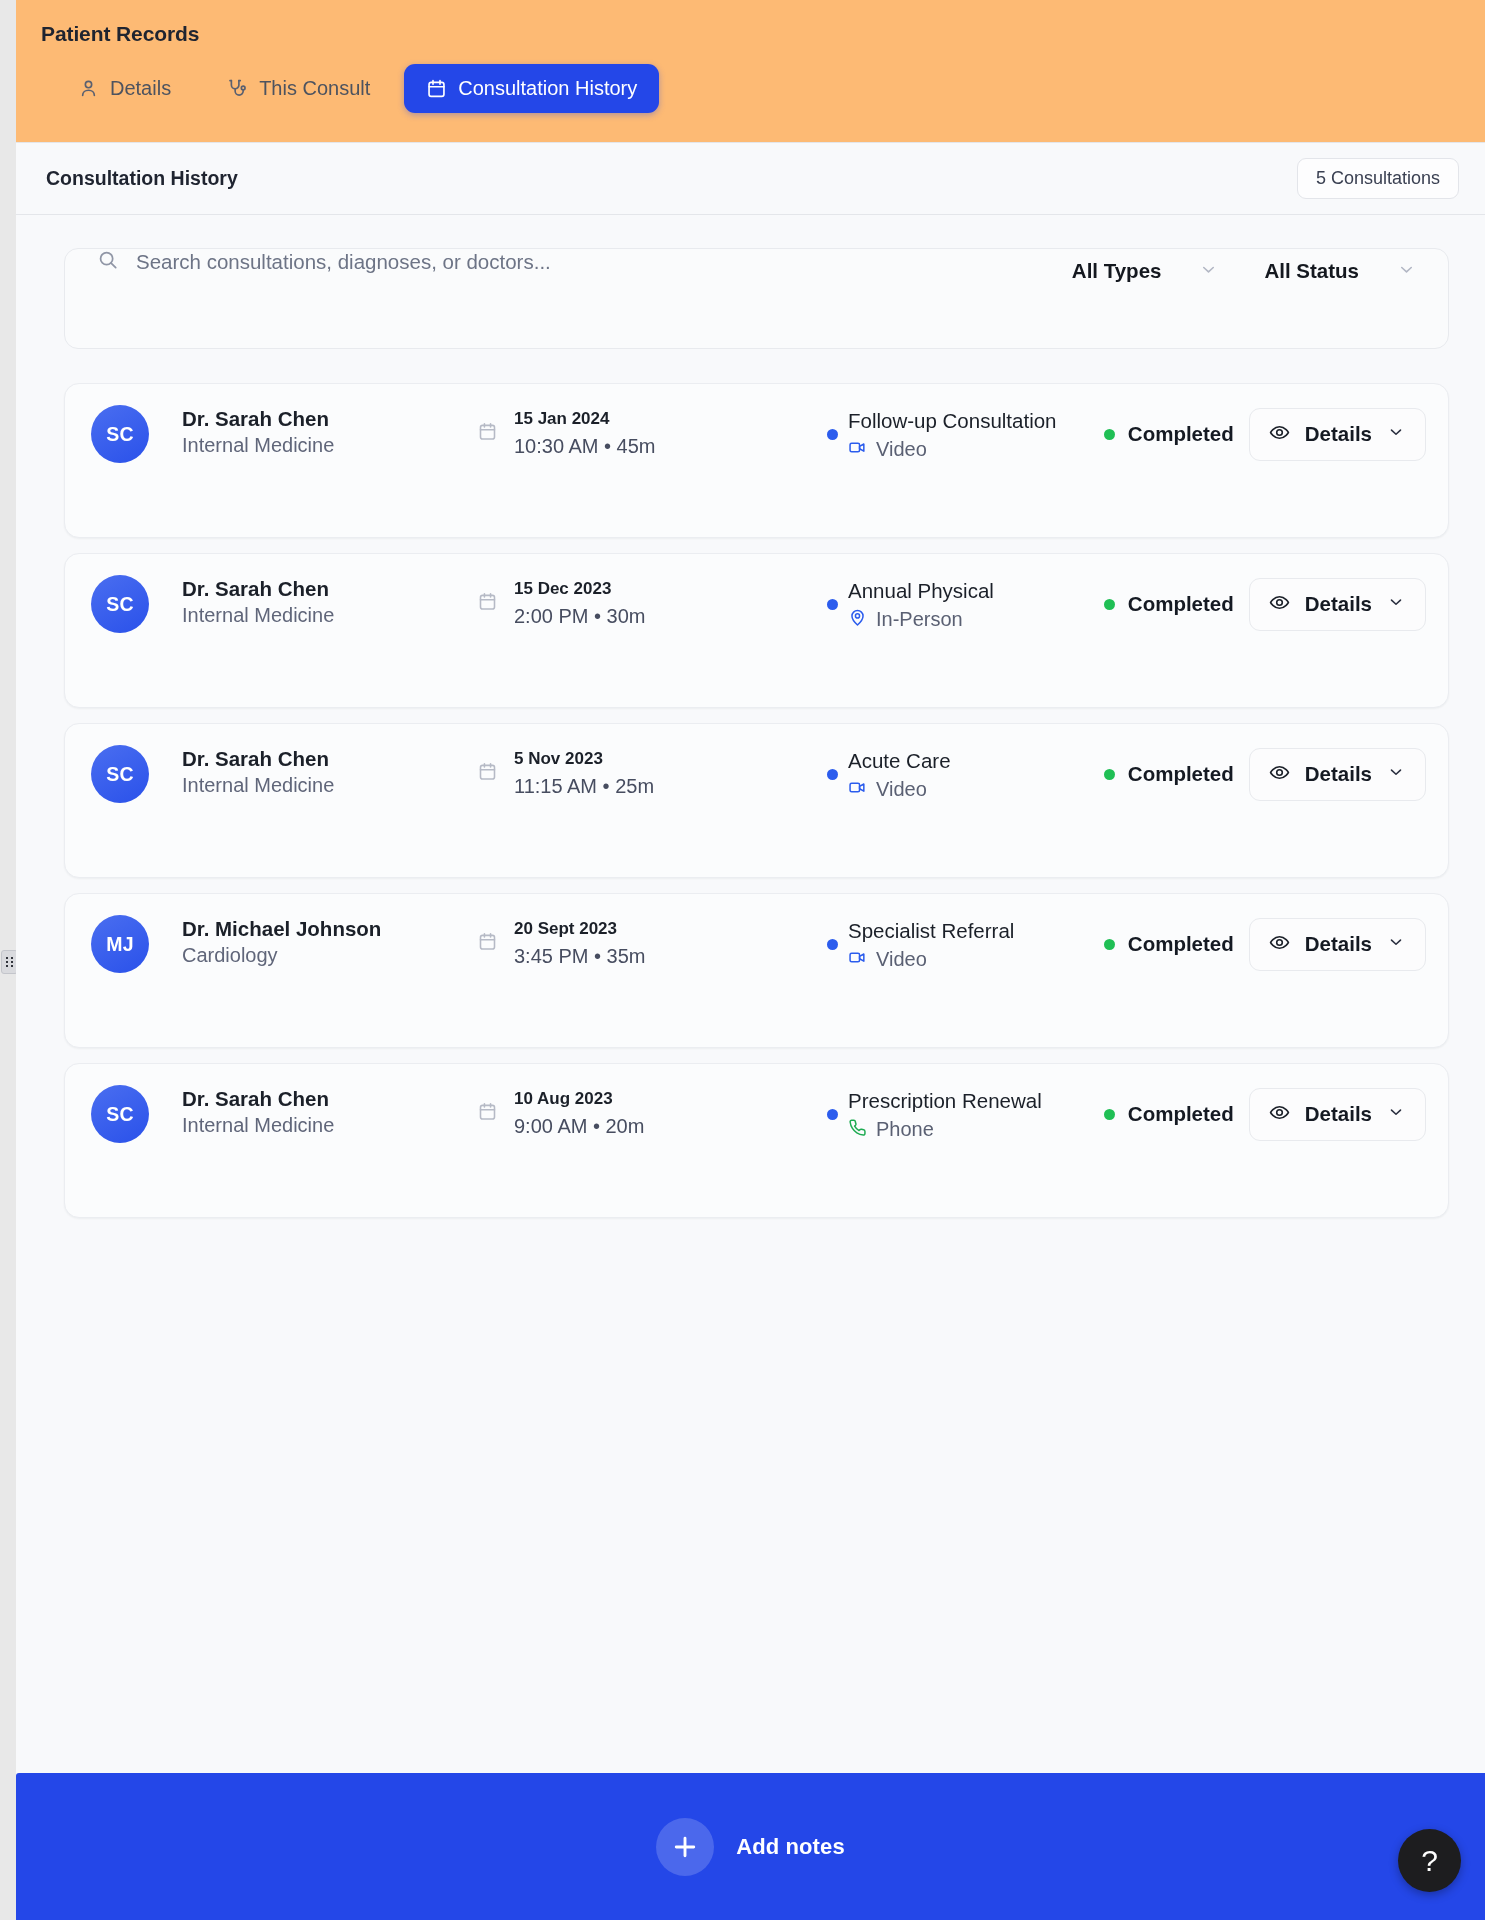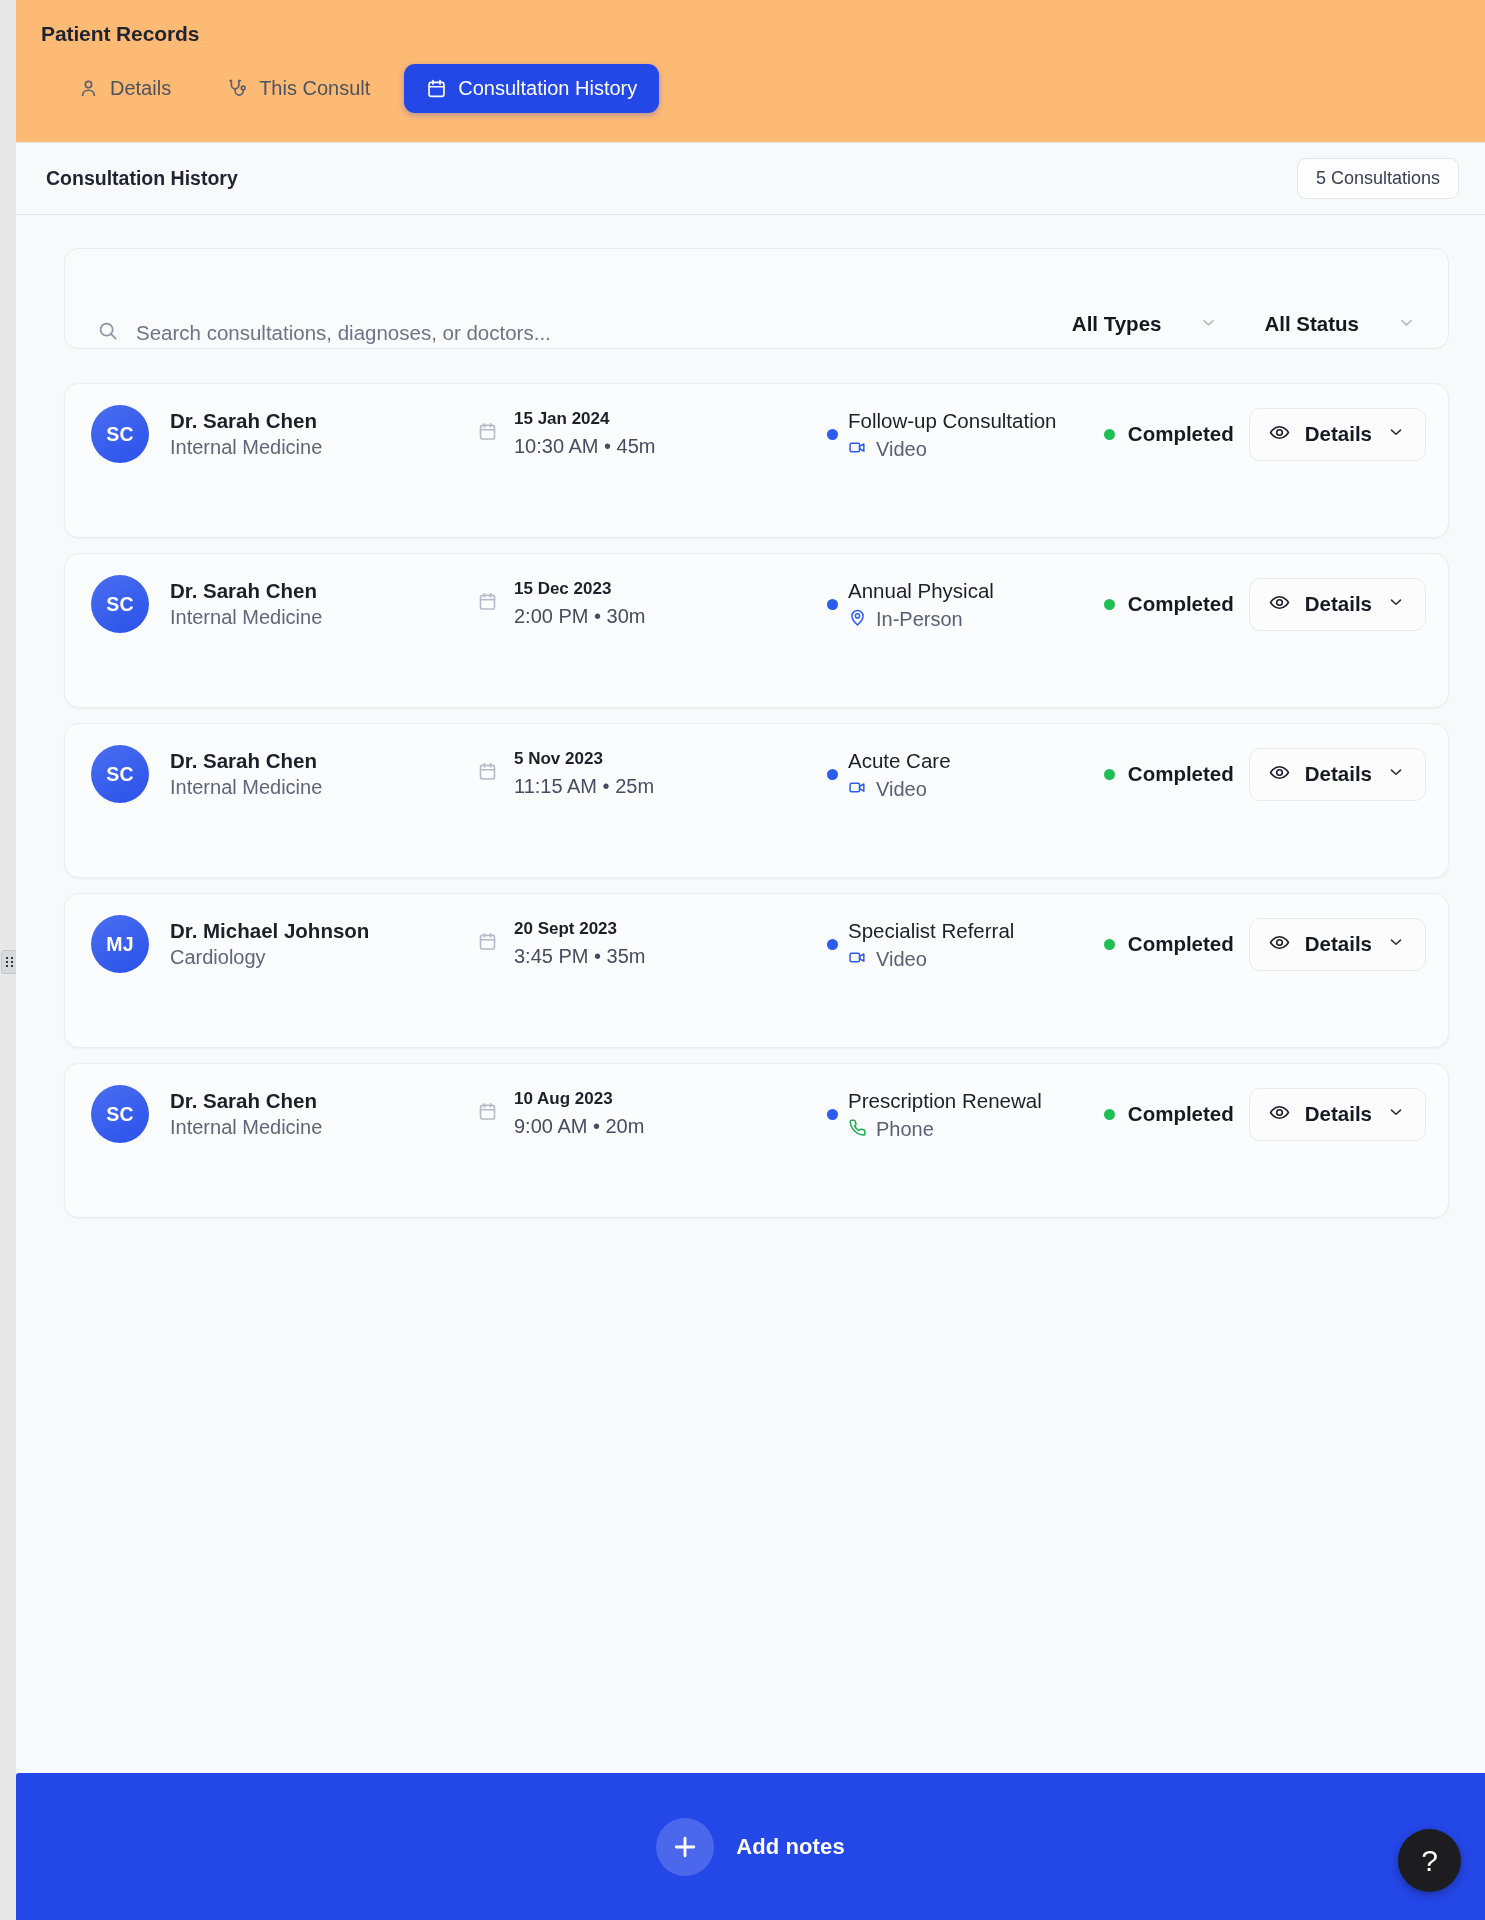--- a/index.html
+++ b/index.html
@@ -122,26 +122,26 @@
   .body-area {
     height: 1558px;
     background: #f8f9fb;
     padding: 33px 36px 0 48px;
     overflow: hidden;
   }
 
   
   .filter-bar {
     display: flex;
-    align-items: flex-end;
+    align-items: flex-start;
     border: 1px solid #e8eaee;
     border-radius: 14px;
     background: #fafbfc;
     height: 101px;
-    padding: 0 26px 2px 32px;
+    padding: 0 26px 16px 32px;
   }
   .search-wrap {
     display: flex;
     align-items: center;
     gap: 17px;
     flex: 1;
   }
   .search-input {
     border: none;
     outline: none;
@@ -179,22 +179,21 @@
     box-shadow: 0 1px 2px rgba(24,30,48,.05);
   }
   .card-row {
     display: flex;
     align-items: center;
     height: 100px;
     padding: 0 22px 0 26px;
   }
   .doctor-col {
     display: flex;
-    align-items: center;
-    gap: 21px;
+    gap: 33px;
     width: 386px;
     flex: none;
   }
   .avatar {
     width: 58px; height: 58px;
     border-radius: 50%;
     background: linear-gradient(150deg, #4a6ef0 0%, #2a51ea 100%);
     color: #ffffff;
     font-size: 19.5px;
     font-weight: bold;

